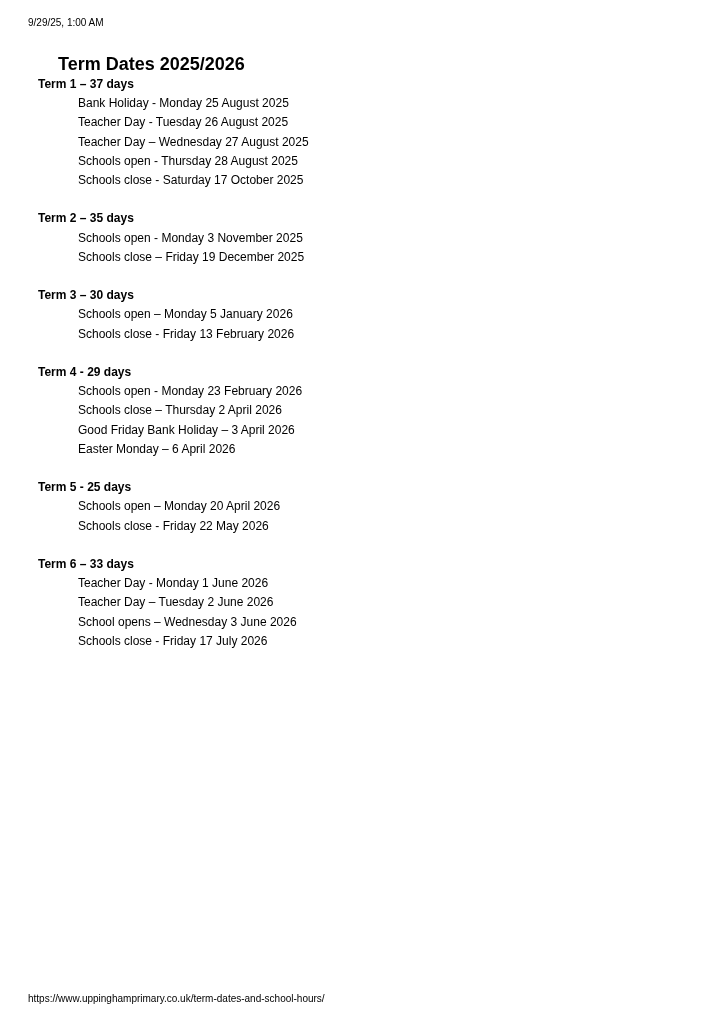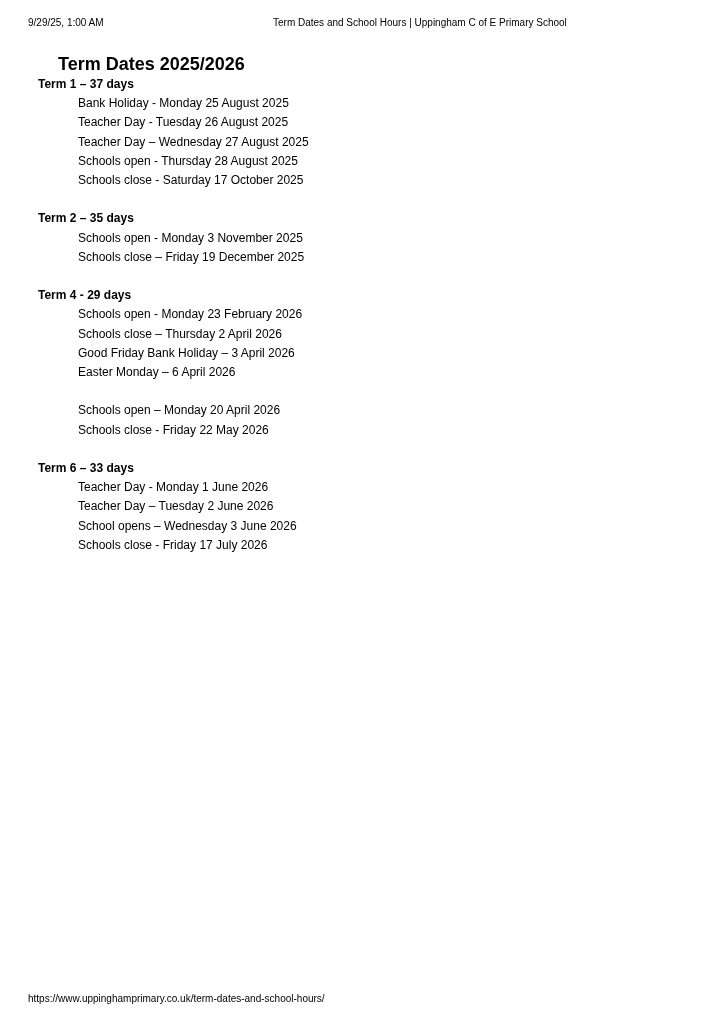--- a/index.html
+++ b/index.html
@@ -94,47 +94,52 @@
     margin-top: 12px;
   }
 </style>
 </head>
 <body>
 
 <div class="page">
 
   <div class="print-header">
     <span class="ph-date">9/29/25, 1:00 AM</span>
-    <span class="ph-title">Term Dates and School Hours | Uppingham C of E Primary School</span>
   </div>
 
   <h1 class="doc-title">Term Dates 2025/2026</h1>
 
   <main class="content">
       <section class="term">
         <div class="term-heading">Term 1 – 37 days</div>
         <div class="term-line">Bank Holiday - Monday 25 August 2025</div>
         <div class="term-line">Teacher Day - Tuesday 26 August 2025</div>
         <div class="term-line">Teacher Day – Wednesday 27 August 2025</div>
         <div class="term-line">Schools open - Thursday 28 August 2025</div>
         <div class="term-line">Schools close - Saturday 17 October 2025</div>
       </section>
       <section class="term">
         <div class="term-heading">Term 2 – 35 days</div>
         <div class="term-line">Schools open - Monday 3 November 2025</div>
         <div class="term-line">Schools close – Friday 19 December 2025</div>
       </section>
       <section class="term">
+        <div class="term-heading">Term 3 – 30 days</div>
+        <div class="term-line">Schools open – Monday 5 January 2026</div>
+        <div class="term-line">Schools close - Friday 13 February 2026</div>
+      </section>
+      <section class="term">
         <div class="term-heading">Term 4 - 29 days</div>
         <div class="term-line">Schools open - Monday 23 February 2026</div>
         <div class="term-line">Schools close – Thursday 2 April 2026</div>
         <div class="term-line">Good Friday Bank Holiday – 3 April 2026</div>
         <div class="term-line">Easter Monday – 6 April 2026</div>
       </section>
       <section class="term">
+        <div class="term-heading">Term 5 - 25 days</div>
         <div class="term-line">Schools open – Monday 20 April 2026</div>
         <div class="term-line">Schools close - Friday 22 May 2026</div>
       </section>
       <section class="term">
         <div class="term-heading">Term 6 – 33 days</div>
         <div class="term-line">Teacher Day - Monday 1 June 2026</div>
         <div class="term-line">Teacher Day – Tuesday 2 June 2026</div>
         <div class="term-line">School opens – Wednesday 3 June 2026</div>
         <div class="term-line">Schools close - Friday 17 July 2026</div>
       </section>

